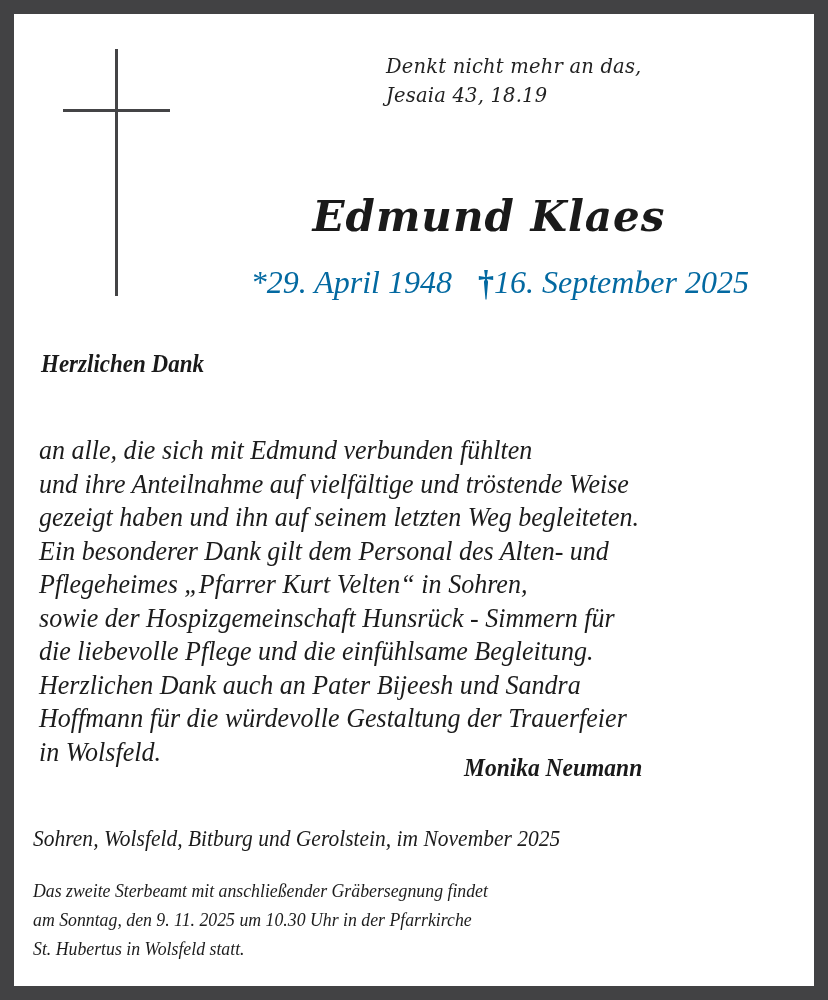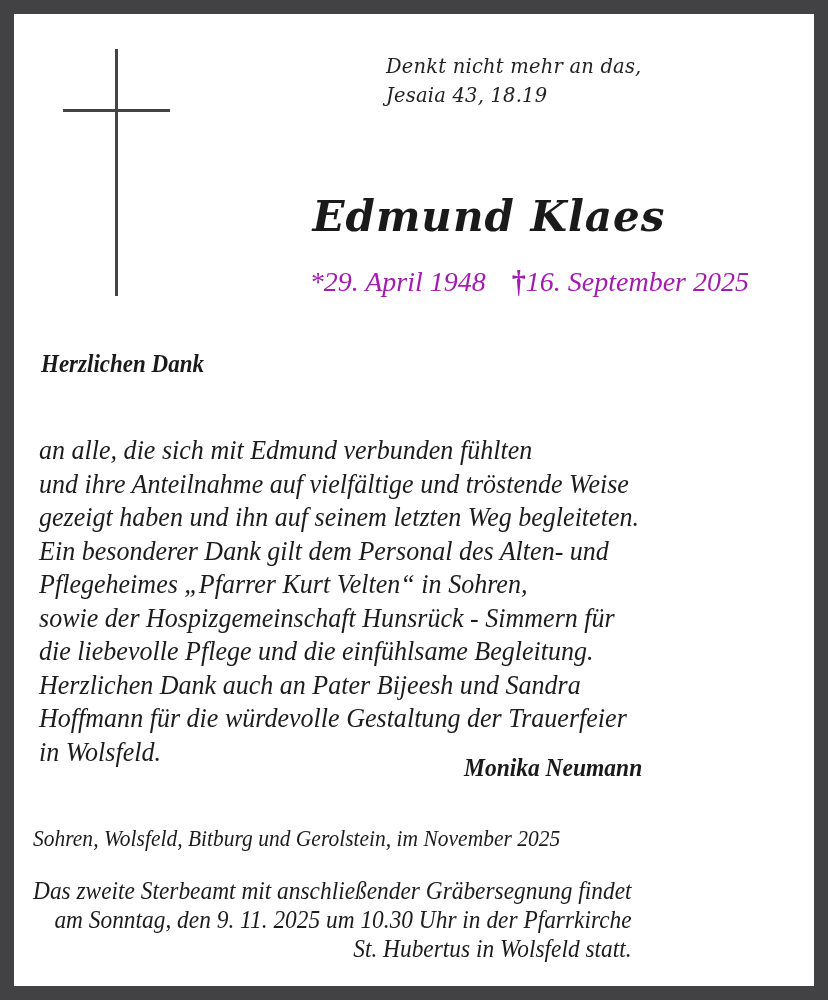--- a/index.html
+++ b/index.html
@@ -68,23 +68,23 @@
       letter-spacing: 1px;
       color: #1a1a1a;
     }
     .dates {
       position: absolute;
       left: 195px;
       top: 250px;
       width: 540px;
       font-family: "Liberation Serif", serif;
       font-style: italic;
-      font-size: 28px;
+      font-size: 32px;
       line-height: 36px;
-      color: #a21caf;
+      color: #0369a1;
       white-space: nowrap;
       text-align: right;
     }
     .dates .gap { display: inline-block; width: 26px; }
     .dagger {
       display: inline-block;
       font-style: normal;
       font-weight: bold;
       transform: scaleY(1.15);
     }
@@ -145,24 +145,23 @@
       white-space: nowrap;
       transform: scaleX(0.935);
       transform-origin: left center;
     }
     .service {
       position: absolute;
       left: 19px;
       top: 862px;
       font-family: "Liberation Serif", serif;
       font-style: italic;
-      font-size: 25px;
+      font-size: 19px;
       line-height: 29px;
       color: #1c1c1c;
-      text-align: right;
     }
     .service .line {
       display: block;
       white-space: nowrap;
       transform: scaleX(0.935);
       transform-origin: left center;
     }
   </style>
 </head>
 <body>

